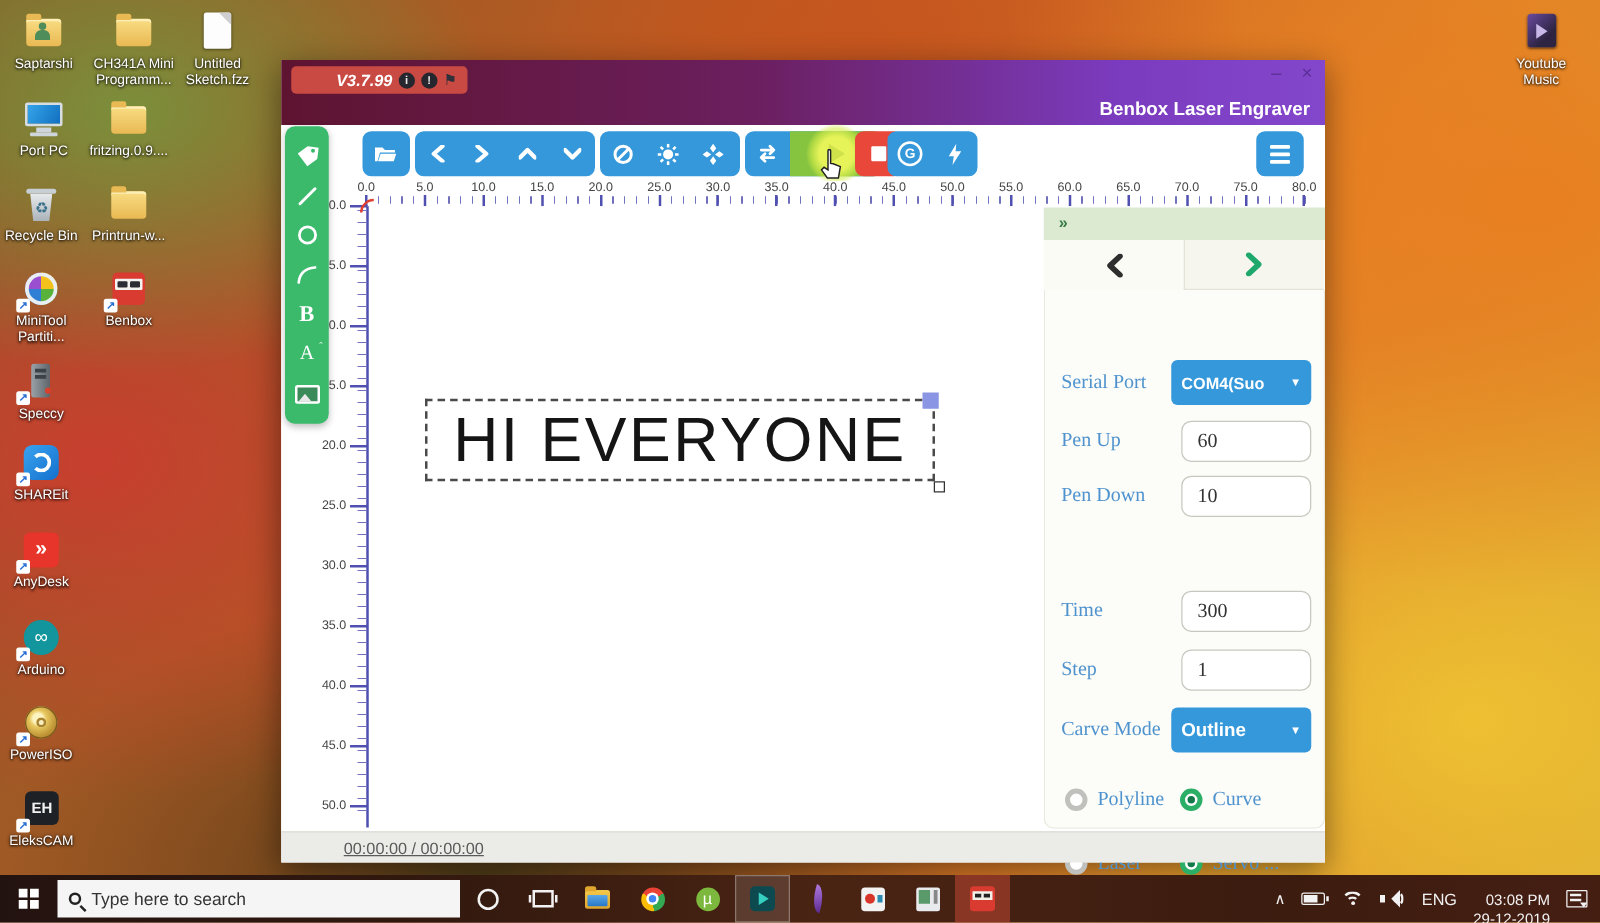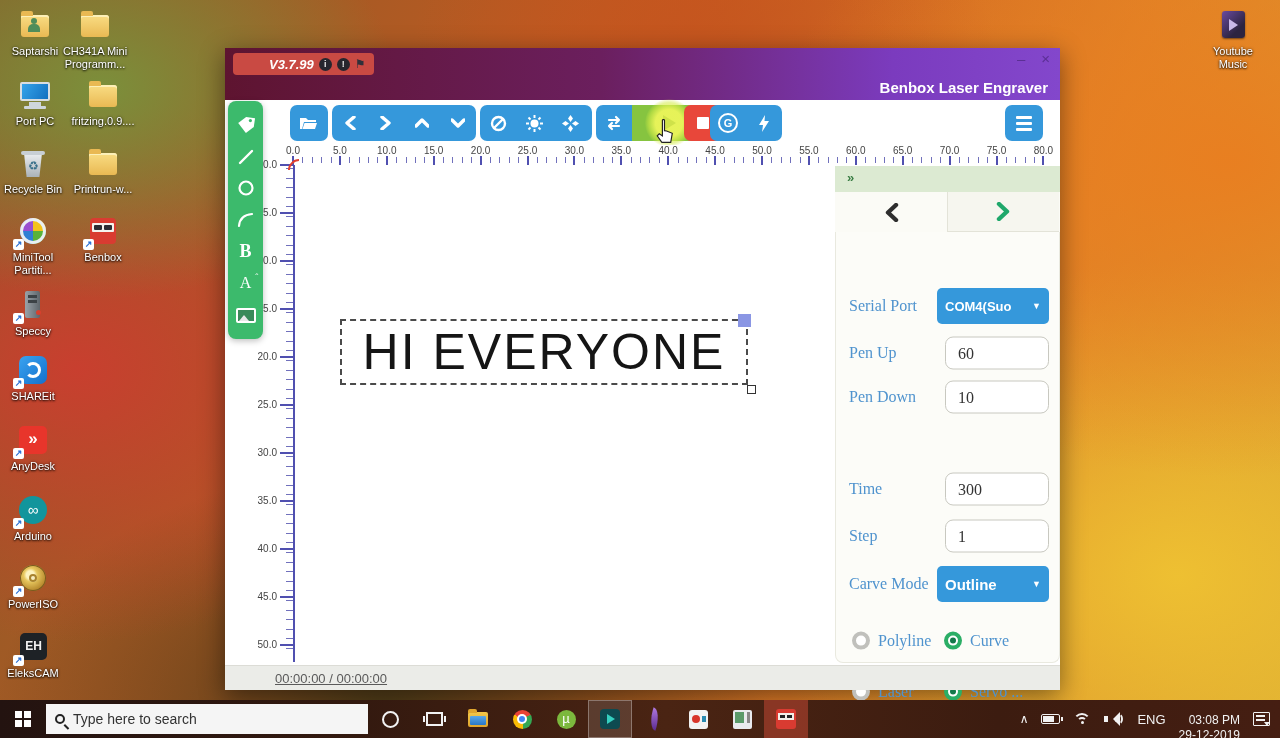--- a/index.html
+++ b/index.html
@@ -224,25 +224,31 @@
 
 <div class="desktop">
 
   <div class="dicon" style="left:2px;top:8px">
     <div class="glyph">
         <span class="g-folder"></span>
         <span class="g-person"></span>
       </div>
     <div class="lbl">Saptarshi</div>
   </div>
-  <div class="dicon" style="left:62px;top:8px">
+  <div class="dicon" style="left:74px;top:8px">
     <div class="glyph">
         <span class="g-folder"></span>
       </div>
     <div class="lbl">CH341A Mini Programm...</div>
+  </div>
+  <div class="dicon" style="left:141px;top:8px">
+    <div class="glyph">
+        <span class="g-doc"></span>
+      </div>
+    <div class="lbl">Untitled Sketch.fzz</div>
   </div>
   <div class="dicon" style="left:2px;top:78px">
     <div class="glyph g-pc">
         <span class="scr"></span>
         <span class="std"></span>
         <span class="bse"></span>
       </div>
     <div class="lbl">Port PC</div>
   </div>
   <div class="dicon" style="left:70px;top:78px">

